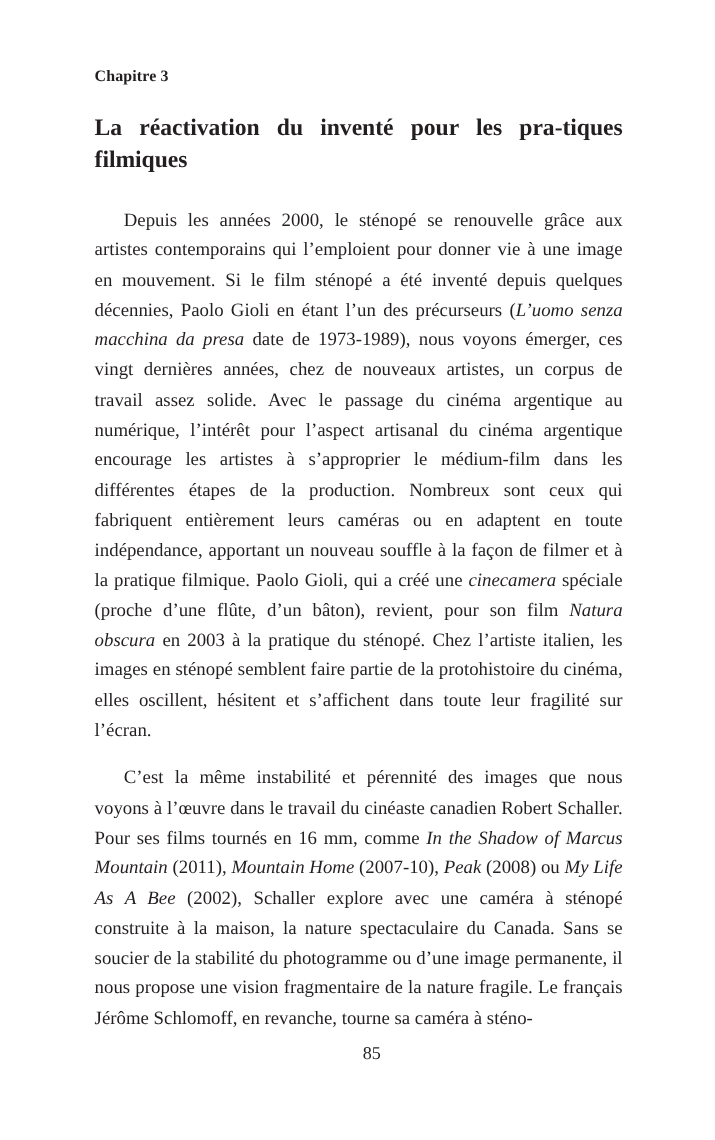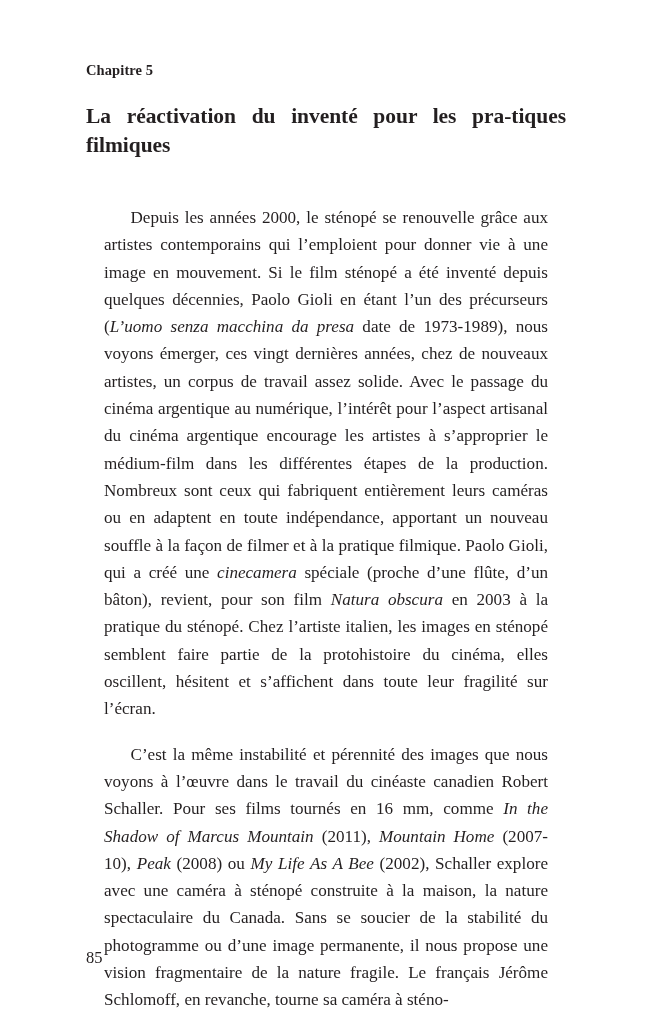--- a/index.html
+++ b/index.html
@@ -49,45 +49,45 @@
     top: 186px;
     left: 0;
     width: 480px;
     font-size: 17.1px;
     line-height: 27.3px;
     text-align: justify;
     text-align-last: left;
     hyphens: manual;
   }
   .body-text p {
-    margin: 18px;
+    margin: 0;
     text-indent: 1.55em;
   }
   .body-text p.gap {
     margin-top: 16px;
   }
   .body-text i {
     font-style: italic;
   }
   .folio {
     position: absolute;
     top: 948px;
-    left: 0;
+    left: 12px;
     width: 480px;
-    text-align: left;
+    text-align: center;
     font-size: 16.5px;
     line-height: 20px;
   }
 </style>
 </head>
 <body>
 
 <div class="page">
 
-  <div class="chapter-label">Chapitre 5</div>
+  <div class="chapter-label">Chapitre 3</div>
 
   <h1 class="chapter-title"><span>La réactivation du inventé pour les pra-</span>​<span>tiques filmiques</span></h1>
 
   <div class="body-text">
       <p><span>Depuis les années 2000, le sténopé se renouvelle grâce aux artistes contemporains qui l’emploient pour donner vie à une image en mouvement. Si le film sténopé a été inventé depuis quelques décennies, Paolo Gioli en étant l’un des précurseurs (</span><i>L’uomo senza macchina da presa</i><span> date de 1973-1989), nous voyons émerger, ces vingt dernières années, chez de nouveaux artistes, un corpus de travail assez solide. Avec le passage du cinéma argentique au numérique, l’intérêt pour l’aspect artisanal du cinéma argentique encourage les artistes à s’approprier le médium-film dans les différentes étapes de la production. Nombreux sont ceux qui fabriquent entièrement leurs caméras ou en adaptent en toute indépendance, apportant un nouveau souffle à la façon de filmer et à la pratique filmique. Paolo Gioli, qui a créé une </span><i>cinecamera</i><span> spéciale (proche d’une flûte, d’un bâton), revient, pour son film </span><i>Natura obscura</i><span> en 2003 à la pratique du sténopé. Chez l’artiste italien, les images en sténopé semblent faire partie de la protohistoire du cinéma, elles oscillent, hésitent et s’affichent dans toute leur fragilité sur l’écran.</span></p>
       <p class="gap"><span>C’est la même instabilité et pérennité des images que nous voyons à l’œuvre dans le travail du cinéaste canadien Robert Schaller. Pour ses films tournés en 16 mm, comme </span><i>In the Shadow of Marcus Mountain</i><span> (2011), </span><i>Mountain Home</i><span> (2007-10), </span><i>Peak</i><span> (2008) ou </span><i>My Life As A Bee</i><span> (2002), Schaller explore avec une caméra à sténopé construite à la maison, la nature spectaculaire du Canada. Sans se soucier de la stabilité du photogramme ou d’une image permanente, il nous propose une vision fragmentaire de la nature fragile. Le français Jérôme Schlomoff, en revanche, tourne sa caméra à sténo-</span></p>
     </div>
 
   <div class="folio">85</div>
 

